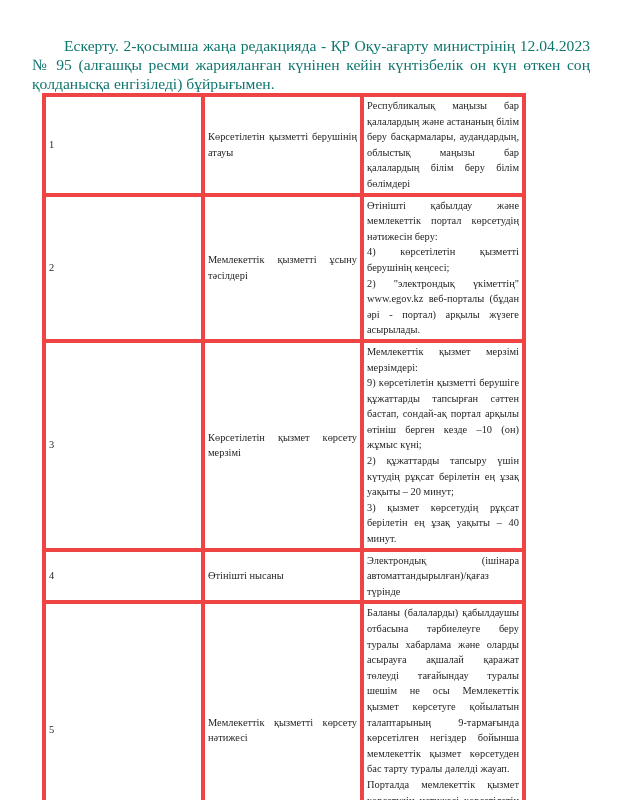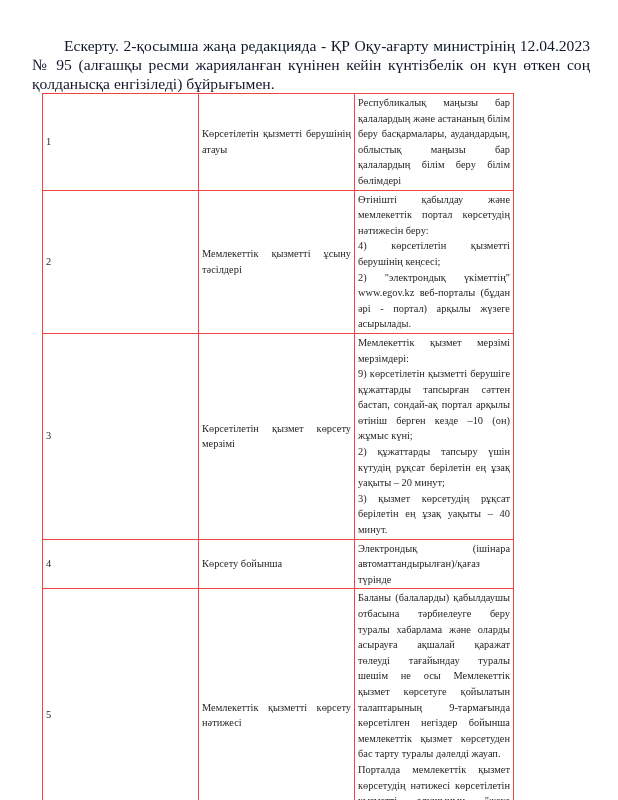--- a/index.html
+++ b/index.html
@@ -3,30 +3,30 @@
 <meta charset="utf-8">
 <style>
   html, body { margin: 0; padding: 0; background: #ffffff; }
   body {
     width: 618px; height: 800px; position: relative; overflow: hidden;
     font-family: "Liberation Serif", "DejaVu Serif", serif;
     color: #222;
   }
   .note {
     position: absolute; left: 32px; top: 36px; width: 558px;
-    color: #0f172a; font-size: 15.6px; line-height: 19px;
+    color: #0f766e; font-size: 15.6px; line-height: 19px;
     text-align: justify; text-indent: 32px;
   }
   table.doc {
     position: absolute; left: 42px; top: 93px;
     border-collapse: collapse; table-layout: fixed;
     width: 468px;
   }
   table.doc td {
-    border: 1px solid #ef4444;
+    border: 4px solid #ef4444;
     vertical-align: middle;
     font-size: 10.4px; line-height: 15.6px;
     padding: 1px 3px;
     color: #262626;
     margin-left: 32px;
   }
   td.c1 { width: 149px; }
   td.c2 { width: 149px; text-align: justify; }
   td.c3 { width: 152px; text-align: justify; vertical-align: top; }
   .p { margin: 0; }
@@ -59,21 +59,21 @@
     <td class="c2">Көрсетілетін қызмет көрсету мерзімі</td>
     <td class="c3">
       <p class="p">Мемлекеттік қызмет мерзімі мерзімдері:</p>
       <p class="p">9) көрсетілетін қызметті берушіге құжаттарды тапсырған сәттен бастап, сондай-ақ портал арқылы өтініш берген кезде –10 (он) жұмыс күні;</p>
       <p class="p">2) құжаттарды тапсыру үшін күтудің рұқсат берілетін ең ұзақ уақыты – 20 минут;</p>
       <p class="p">3) қызмет көрсетудің рұқсат берілетін ең ұзақ уақыты – 40 минут.</p>
     </td>
   </tr>
   <tr style="height:44px">
     <td class="c1">4</td>
-    <td class="c2">Көрсету бойынша</td>
+    <td class="c2">Өтінішті нысаны</td>
     <td class="c3">
       <p class="p">Электрондық (ішінара автоматтандырылған)/қағаз түрінде</p>
     </td>
   </tr>
   <tr style="height:218px">
     <td class="c1">5</td>
     <td class="c2">Мемлекеттік қызметті көрсету нәтижесі</td>
     <td class="c3">
       <p class="p">Баланы (балаларды) қабылдаушы отбасына тәрбиелеуге беру туралы хабарлама және оларды асырауға ақшалай қаражат төлеуді тағайындау туралы шешім не осы Мемлекеттік қызмет көрсетуге қойылатын талаптарының 9-тармағында көрсетілген негіздер бойынша мемлекеттік қызмет көрсетуден бас тарту туралы дәлелді жауап.</p>
       <p class="p">Порталда мемлекеттік қызмет көрсетудің нәтижесі көрсетілетін қызметті алушының "жеке кабинетіне" жіберіледі және сақталады.</p>

